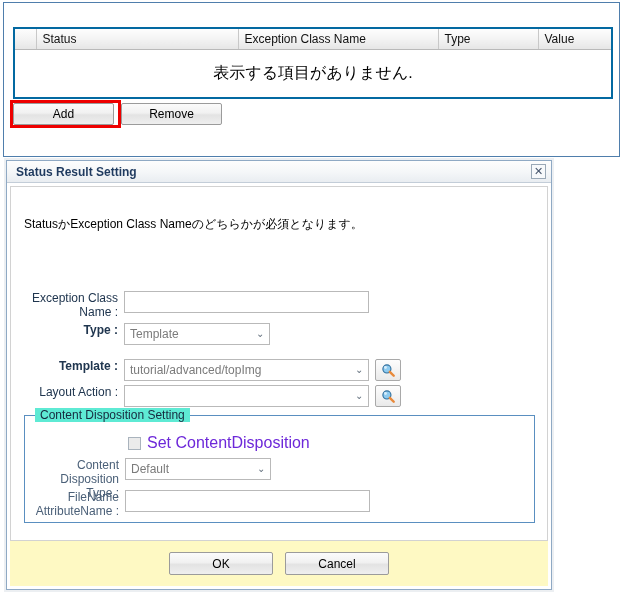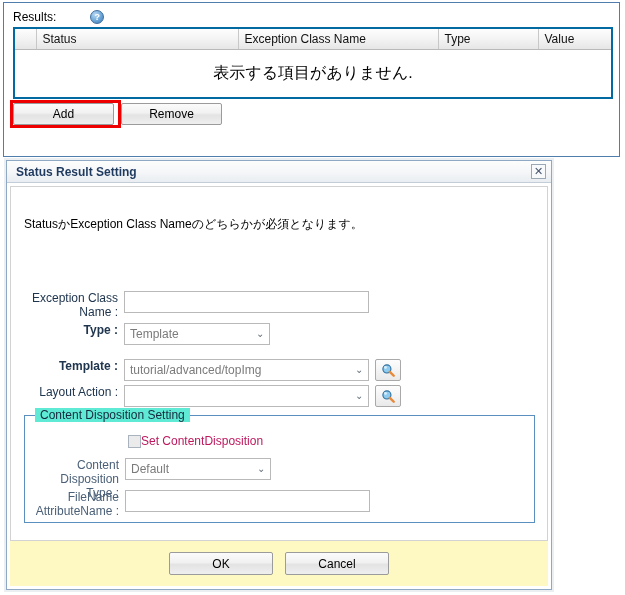--- a/index.html
+++ b/index.html
@@ -286,22 +286,23 @@
   }
   #cd-checkbox {
     width: 13px;
     height: 13px;
     border: 1px solid #a9b3bd;
     background: #ebebeb;
     box-sizing: border-box;
     cursor: pointer;
   }
   #cd-check-label {
-    font-size: 12px;
-    color: #be185d;
+    margin-left: 6px;
+    font-size: 16px;
+    color: #6d28d9;
   }
 
   
   #dialog-footer {
     position: absolute;
     left: 3px;
     right: 3px;
     bottom: 3px;
     height: 46px;
     border-top: 1px solid #d2d2d2;
@@ -312,24 +313,20 @@
     background: #fef9c3;
     box-sizing: border-box;
   }
   #ok-button, #cancel-button { width: 104px; height: 23px; }
 </style>
 </head>
 <body>
 
 <div id="results-panel">
 
-  <div id="results-head">
-    <span id="results-label">Results:</span>
-    <span id="help-icon">?</span>
-  </div>
 
   <table id="results-table">
     <thead>
       <tr>
         <th class="sel-col"></th>
         <th style="width:202px">Status</th>
         <th style="width:200px">Exception Class Name</th>
         <th style="width:100px">Type</th>
         <th>Value</th>
       </tr>

